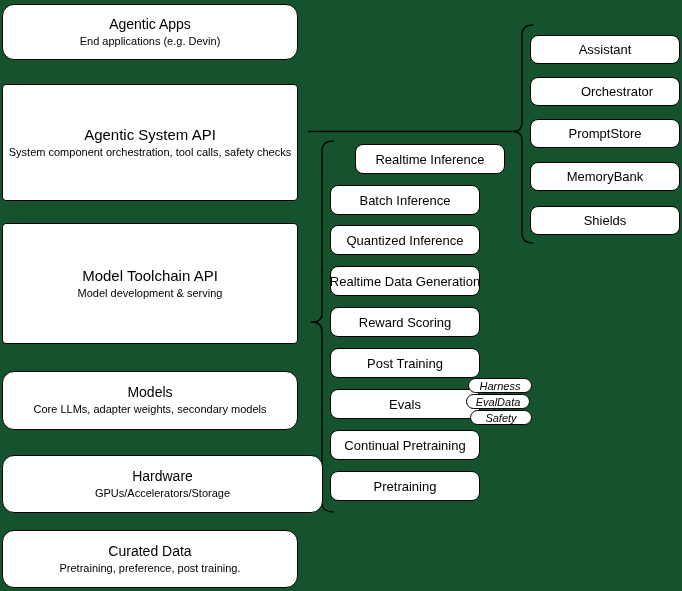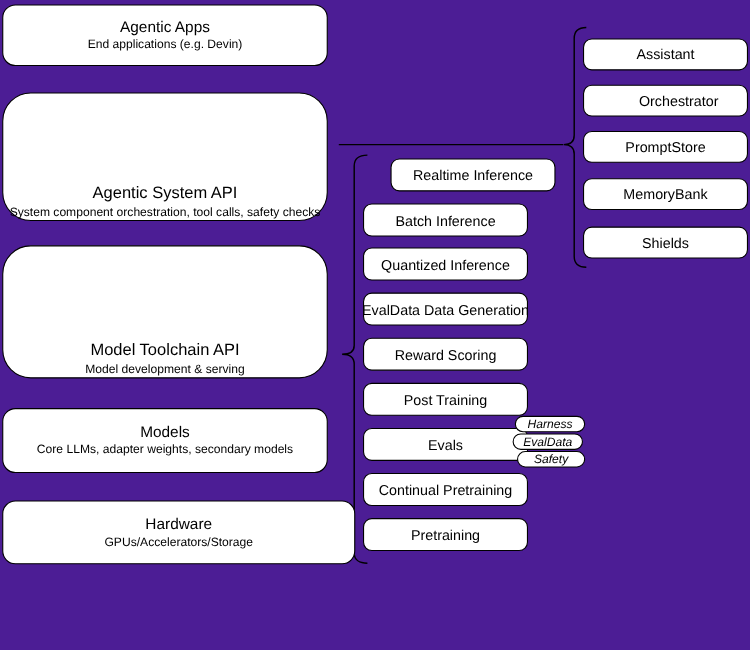--- a/index.html
+++ b/index.html
@@ -1,36 +1,36 @@
 <!DOCTYPE html>
 <html><head>
 <meta charset="utf-8">
 <style>
   html,body { margin:0; padding:0; background:#ffffff; }
   .canvas {
     position:relative;
     width:682px; height:591px;
-    background:#4c1d95;
+    background:#14532d;
     font-family:"Liberation Sans", sans-serif;
     color:#000000;
     overflow:hidden;
   }
   .node {
     position:absolute;
     box-sizing:border-box;
     border:1px solid #000000;
     background:#ffffff;
     display:flex;
     flex-direction:column;
     align-items:center;
     justify-content:center;
     text-align:center;
   }
   .stackbox { border-radius:12px; }
-  .bigbox   { border-radius:26px;justify-content:flex-end; }
+  .bigbox   { border-radius:4px; }
   .title    { font-size:14px; line-height:1.15; }
   .bigbox .title { font-size:15px; }
   .subtitle { font-size:11px; line-height:1.2; margin-top:3px; }
   .item {
     border-radius:8px;
     font-size:13px;
     white-space:nowrap;
   }
   .pill {
     border-radius:9px;
@@ -79,32 +79,36 @@
   <div class="node stackbox" style="left:2px; top:371px; width:296px; height:59px;">
     <div class="title">Models</div>
     <div class="subtitle">Core LLMs, adapter weights, secondary models</div>
   </div>
 
   <div class="node stackbox" style="left:2px; top:455px; width:321px; height:58px;">
     <div class="title">Hardware</div>
     <div class="subtitle">GPUs/Accelerators/Storage</div>
   </div>
 
+  <div class="node stackbox" style="left:2px; top:530px; width:296px; height:58px;">
+    <div class="title">Curated Data</div>
+    <div class="subtitle">Pretraining, preference, post training.</div>
+  </div>
 
   <div class="node item" style="left:330px; top:144px; width:150px; height:30px;margin-left:25px;">
     <span>Realtime Inference</span>
   </div>
   <div class="node item" style="left:330px; top:185px; width:150px; height:30px;">
     <span>Batch Inference</span>
   </div>
   <div class="node item" style="left:330px; top:225px; width:150px; height:30px;">
     <span>Quantized Inference</span>
   </div>
   <div class="node item" style="left:330px; top:266px; width:150px; height:30px;">
-    <span>EvalData Data Generation</span>
+    <span>Realtime Data Generation</span>
   </div>
   <div class="node item" style="left:330px; top:307px; width:150px; height:30px;">
     <span>Reward Scoring</span>
   </div>
   <div class="node item" style="left:330px; top:348px; width:150px; height:30px;">
     <span>Post Training</span>
   </div>
   <div class="node item" style="left:330px; top:389px; width:150px; height:30px;">
     <span>Evals</span>
   </div>

